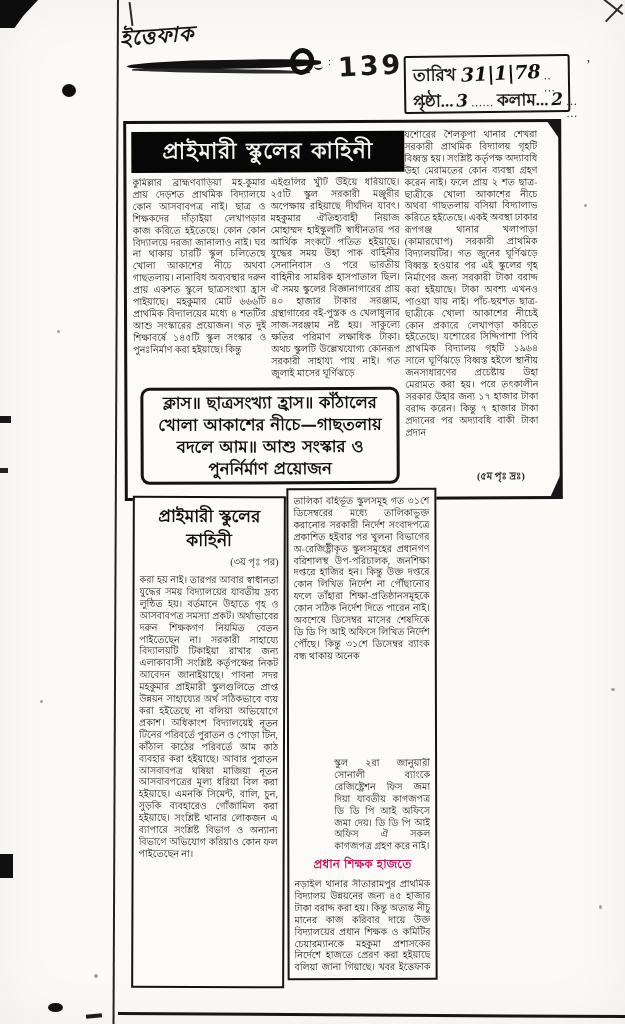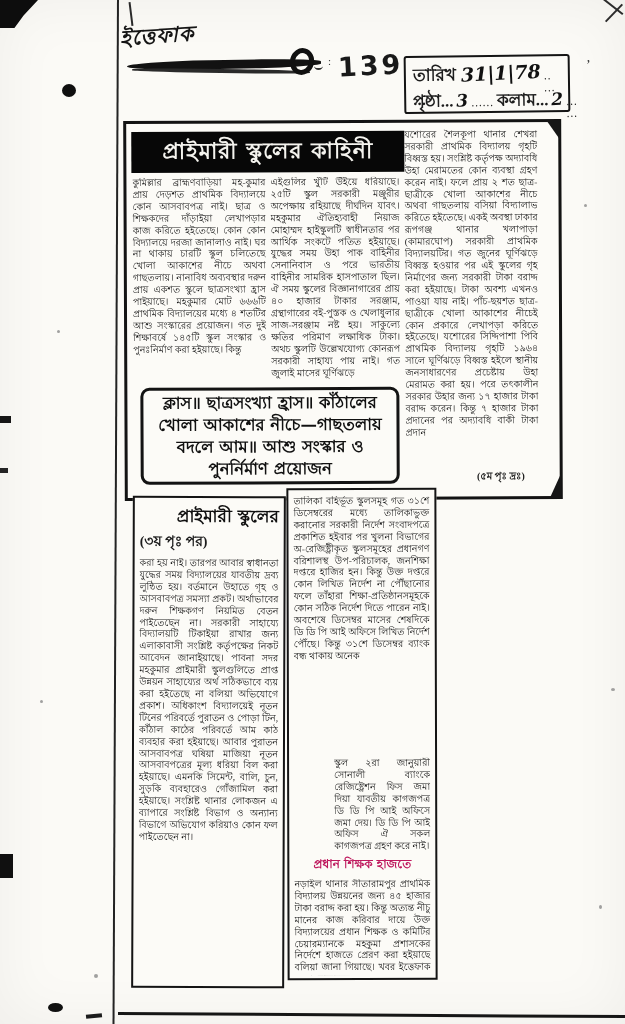--- a/index.html
+++ b/index.html
@@ -66,22 +66,22 @@
     text-align:right;padding-right:14px;box-sizing:border-box;}
   .subhead-box{position:absolute;left:13px;top:264px;width:259px;height:97px;
     border:3.5px solid #131313;border-radius:9px;box-sizing:border-box;
     display:flex;flex-direction:column;justify-content:center;align-items:center;
     font-family:"DejaVu Sans",sans-serif;font-weight:700;font-size:16.5px;line-height:22px;
     text-align:center;color:#111;}
   
   .clip2l{left:132px;top:496px;width:153px;height:492px;border:2.5px solid #141414;
     transform:rotate(0.2deg);box-sizing:border-box;padding:6px 5px;background:#fcfbf7;}
   .clip2l .title{font-family:"DejaVu Sans",sans-serif;font-weight:700;font-size:17px;
-    line-height:24px;text-align:right;color:#101010;}
-  .clip2l .subtitle{font-size:14px;font-weight:bold;text-align:left;margin:2px 0 4px 0;}
+    line-height:24px;text-align:center;color:#101010;}
+  .clip2l .subtitle{font-size:10px;font-weight:normal;text-align:right;margin:2px 0 4px 0;}
   .body-txt{font-size:9.5px;line-height:11.9px;text-align:justify;color:#161616;overflow:hidden;}
   .clip2l .body-txt{height:392px;}
   .clip2r{left:287px;top:488px;width:150px;height:492px;border:2.5px solid #141414;
     transform:rotate(-0.15deg);box-sizing:border-box;padding:6px 5px;background:#fcfbf7;}
   .clip2r .p1{height:262px;}
   .clip2r .p2{height:92px;margin-left:40px;}
   .clip2r .subhead{font-family:"DejaVu Sans",sans-serif;font-weight:700;font-size:12px;
     text-align:center;margin:5px 0 4px 0;color:#be185d;}
   .clip2r .p3{height:96px;}
 </style>
@@ -145,20 +145,21 @@
     <div class="subhead-box">
       <div>ক্লাস॥ ছাত্রসংখ্যা হ্রাস॥ কাঁঠালের</div>
       <div>খোলা আকাশের নীচে—গাছতলায়</div>
       <div>বদলে আম॥ আশু সংস্কার ও</div>
       <div>পুনর্নির্মাণ প্রয়োজন</div>
     </div>
   </div>
 
   <div class="abs clip2l">
     <div class="title">প্রাইমারী স্কুলের</div>
+    <div class="title">কাহিনী</div>
     <div class="subtitle">(৩য় পৃঃ পর)</div>
     <div class="body-txt">
       <span>করা হয় নাই। তারপর আবার স্বাধীনতা যুদ্ধের সময় বিদ্যালয়ের যাবতীয় দ্রব্য লুন্ঠিত হয়। বর্তমানে উহাতে গৃহ ও আসবাবপত্র সমস্যা প্রকট। অর্থাভাবের দরুন শিক্ষকগণ নিয়মিত বেতন পাইতেছেন না। সরকারী সাহায্যে বিদ্যালয়টি টিকাইয়া রাখার জন্য এলাকাবাসী সংশ্লিষ্ট কর্তৃপক্ষের নিকট আবেদন জানাইয়াছে।</span>
       <span>পাবনা সদর মহকুমার প্রাইমারী স্কুলগুলিতে প্রাপ্ত উন্নয়ন সাহায্যের অর্থ সঠিকভাবে ব্যয় করা হইতেছে না বলিয়া অভিযোগে প্রকাশ। অধিকাংশ বিদ্যালয়েই নূতন টিনের পরিবর্তে পুরাতন ও পোড়া টিন, কাঁঠাল কাঠের পরিবর্তে আম কাঠ ব্যবহার করা হইয়াছে। আবার পুরাতন আসবাবপত্র ঘষিয়া মাজিয়া নূতন আসবাবপত্রের মূল্য ধরিয়া বিল করা হইয়াছে। এমনকি সিমেন্ট, বালি, চুন, সুড়কি ব্যবহারেও গোঁজামিল করা হইয়াছে। সংশ্লিষ্ট থানার লোকজন এ ব্যাপারে সংশ্লিষ্ট বিভাগ ও অন্যান্য বিভাগে অভিযোগ করিয়াও কোন ফল পাইতেছেন না।</span>
     </div>
   </div>
 
   <div class="abs clip2r">
     <div class="body-txt p1">তালিকা বহির্ভূত স্কুলসমূহ গত ৩১শে ডিসেম্বরের মধ্যে তালিকাভুক্ত করানোর সরকারী নির্দেশ সংবাদপত্রে প্রকাশিত হইবার পর খুলনা বিভাগের অ-রেজিষ্ট্রীকৃত স্কুলসমূহের প্রধানগণ বরিশালস্থ উপ-পরিচালক, জনশিক্ষা দপ্তরে হাজির হন। কিন্তু উক্ত দপ্তরে কোন লিখিত নির্দেশ না পৌঁছানোর ফলে তাঁহারা শিক্ষা-প্রতিষ্ঠানসমূহকে কোন সঠিক নির্দেশ দিতে পারেন নাই। অবশেষে ডিসেম্বর মাসের শেষদিকে ডি ডি পি আই অফিসে লিখিত নির্দেশ পৌঁছে। কিন্তু ৩১শে ডিসেম্বর ব্যাংক বন্ধ থাকায় অনেক</div>
     <div class="body-txt p2">স্কুল ২রা জানুয়ারী সোনালী ব্যাংকে রেজিষ্ট্রেশন ফিস জমা দিয়া যাবতীয় কাগজপত্র ডি ডি পি আই অফিসে জমা দেয়। ডি ডি পি আই অফিস ঐ সকল কাগজপত্র গ্রহণ করে নাই।</div>

